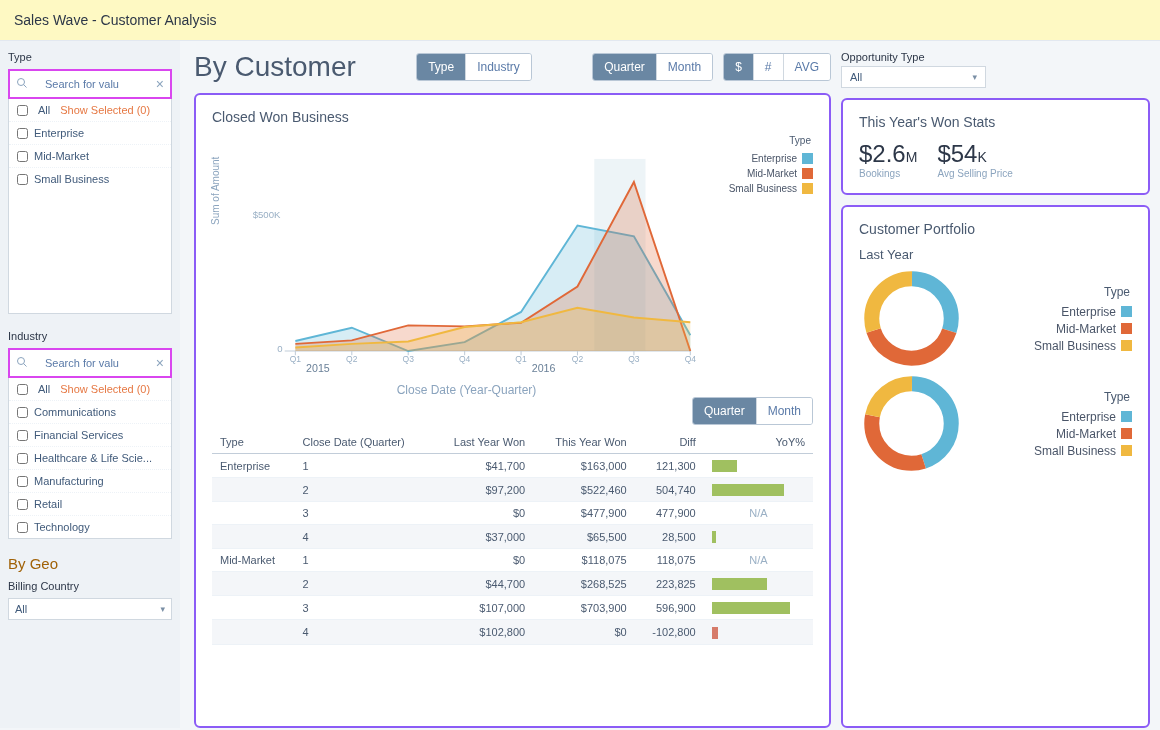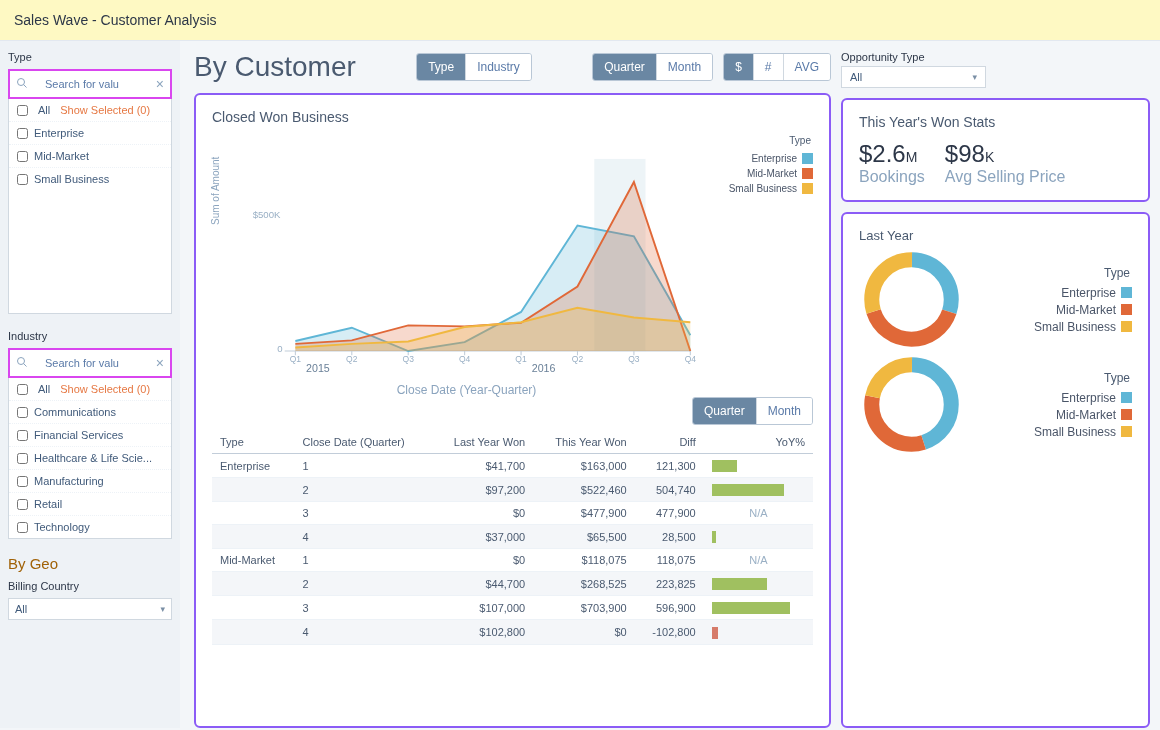--- a/index.html
+++ b/index.html
@@ -52,21 +52,21 @@
 .data-tbl th { text-align: left; padding: 5px 8px; background: #fff; border-bottom: 1px solid #c2cdd9; color: #4a5a70; font-weight: 400; }
 .data-tbl th.num, .data-tbl td.num { text-align: right; }
 .data-tbl td { padding: 5px 8px; border-bottom: 1px solid #edf2f7; color: #4a5a70; }
 .data-tbl tr.even td { background: #f4f6f9; }
 .yoy-bar { height: 12px; background: #a0c060; display: inline-block; vertical-align: middle; }
 .yoy-bar.neg { background: #d67b6a; }
 .na { color: #9ab0c5; text-align: center; display: block; }
 .stats-row { display: flex; gap: 20px; }
 .stat-block .val { font-size: 24px; color: #2d3748; font-weight: 400; }
 .stat-block .val .unit { font-size: 14px; }
-.stat-block .lbl { font-size: 16px; color: #8ba4be; }
+.stat-block .lbl { font-size: 10px; color: #8ba4be; }
 .portfolio-sub { font-size: 13px; color: #4a5a70; margin: 0 0 4px; }
 .donut-row { display: flex; align-items: center; gap: 10px; }
 .donut { width: 105px; height: 105px; }
 .right-legend { flex: 1; display: flex; flex-direction: column; gap: 3px; align-items: flex-end; }
 .opp-select { width: 145px; background: #fff; border: 1px solid #d0d8e0; padding: 4px 8px; font-size: 11px; color: #405a7a; display: flex; justify-content: space-between; align-items: center; cursor: pointer; }
 .toolbar-left { display: flex; align-items: center; gap: 12px; }
 .toolbar-right { display: flex; align-items: center; gap: 10px; }
 </style>
 </head>
 <body>
@@ -349,27 +349,28 @@
       </div>
 
       <div class="card">
         <div class="card-title">This Year's Won Stats</div>
         <div class="stats-row">
           <div class="stat-block">
             <div class="val"><span>$2.6</span><span class="unit">M</span></div>
             <div class="lbl">Bookings</div>
           </div>
           <div class="stat-block">
-            <div class="val"><span>$98</span><span class="unit">K</span></div>
+            <div class="val"><span>$54</span><span class="unit">K</span></div>
             <div class="lbl">Avg Selling Price</div>
           </div>
         </div>
       </div>
 
       <div class="card" style="flex:1;">
+        <div class="card-title">Customer Portfolio</div>
         <div class="portfolio-sub">Last Year</div>
         <div class="donut-row">
           <svg class="donut" viewBox="0 0 42 42" id="donut-ly">
               <circle cx="21" cy="21" r="15.9" fill="transparent" stroke="#5fb6d6" stroke-width="6" stroke-dasharray="30 70" stroke-dashoffset="25"></circle>
               <circle cx="21" cy="21" r="15.9" fill="transparent" stroke="#e06838" stroke-width="6" stroke-dasharray="40 60" stroke-dashoffset="-5"></circle>
               <circle cx="21" cy="21" r="15.9" fill="transparent" stroke="#f0b840" stroke-width="6" stroke-dasharray="30 70" stroke-dashoffset="-45"></circle>
             </svg>
           <div class="right-legend">
             <div class="legend-title">Type</div>
             <div class="legend-item">

